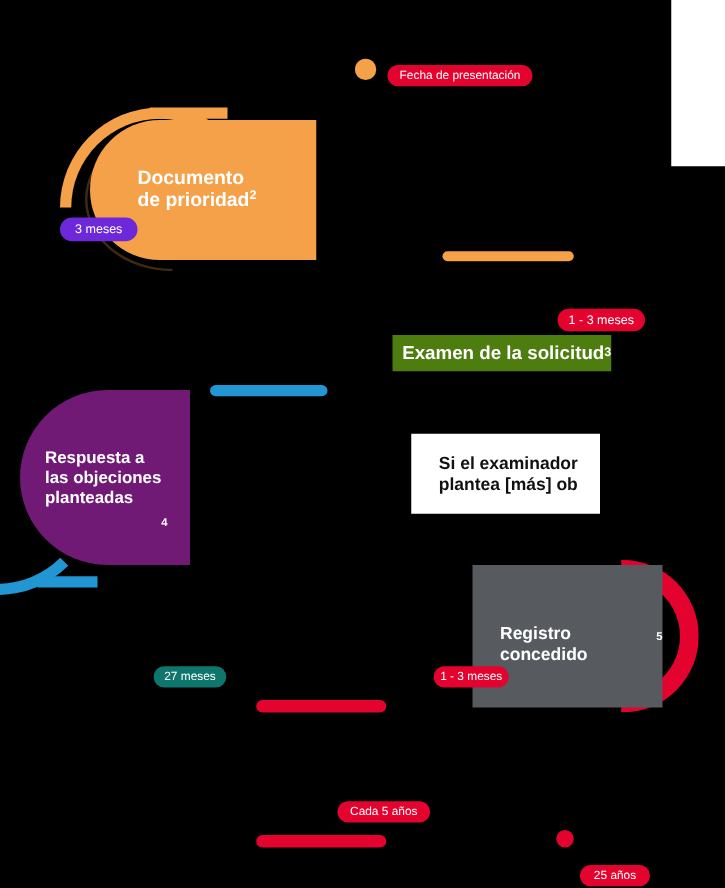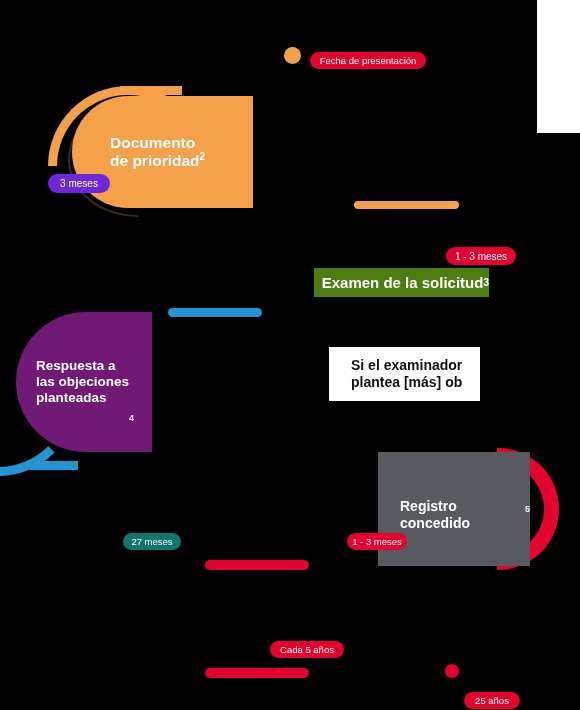--- a/index.html
+++ b/index.html
@@ -116,21 +116,21 @@
   </div>
   <div class="bar" style="left:30px;top:461px;width:48px;height:9px;border-radius:0;background:#2196D3;"></div>
 
   <div class="box capsule-left" style="left:16px;top:312px;width:136px;height:140px;background:#701a75;padding-left:20px;">
     <span class="label" style="font-size:13.5px;">Respuesta a
 las objeciones
 planteadas</span>
       <sup style="font-size:9px;font-weight:700;align-self:flex-end;margin-bottom:34px;">4</sup>
   </div>
 
-  <div class="callout" style="left:329px;top:347px;width:151px;height:54px;padding-left:22px;">
+  <div class="callout" style="left:329px;top:347px;width:151px;height:64px;padding-left:22px;">
     <span class="label" style="font-size:14px;">Si el examinador
 plantea [más] ob</span>
   </div>
 
   <div class="arc-wrap" style="left:497px;top:448px;width:66px;height:122px;">
     <div class="arc" style="left:-60px;top:0px;width:122px;height:122px;border-width:15px;border-top-color:#E4032E;border-right-color:#E4032E;border-bottom-color:#E4032E;"></div>
   </div>
 
   <div class="box" style="left:378px;top:452px;width:152px;height:114px;background:#575B5F;padding-left:22px;">
     <span class="label" style="font-size:14px;margin-top:12px;">Registro concedido</span>

